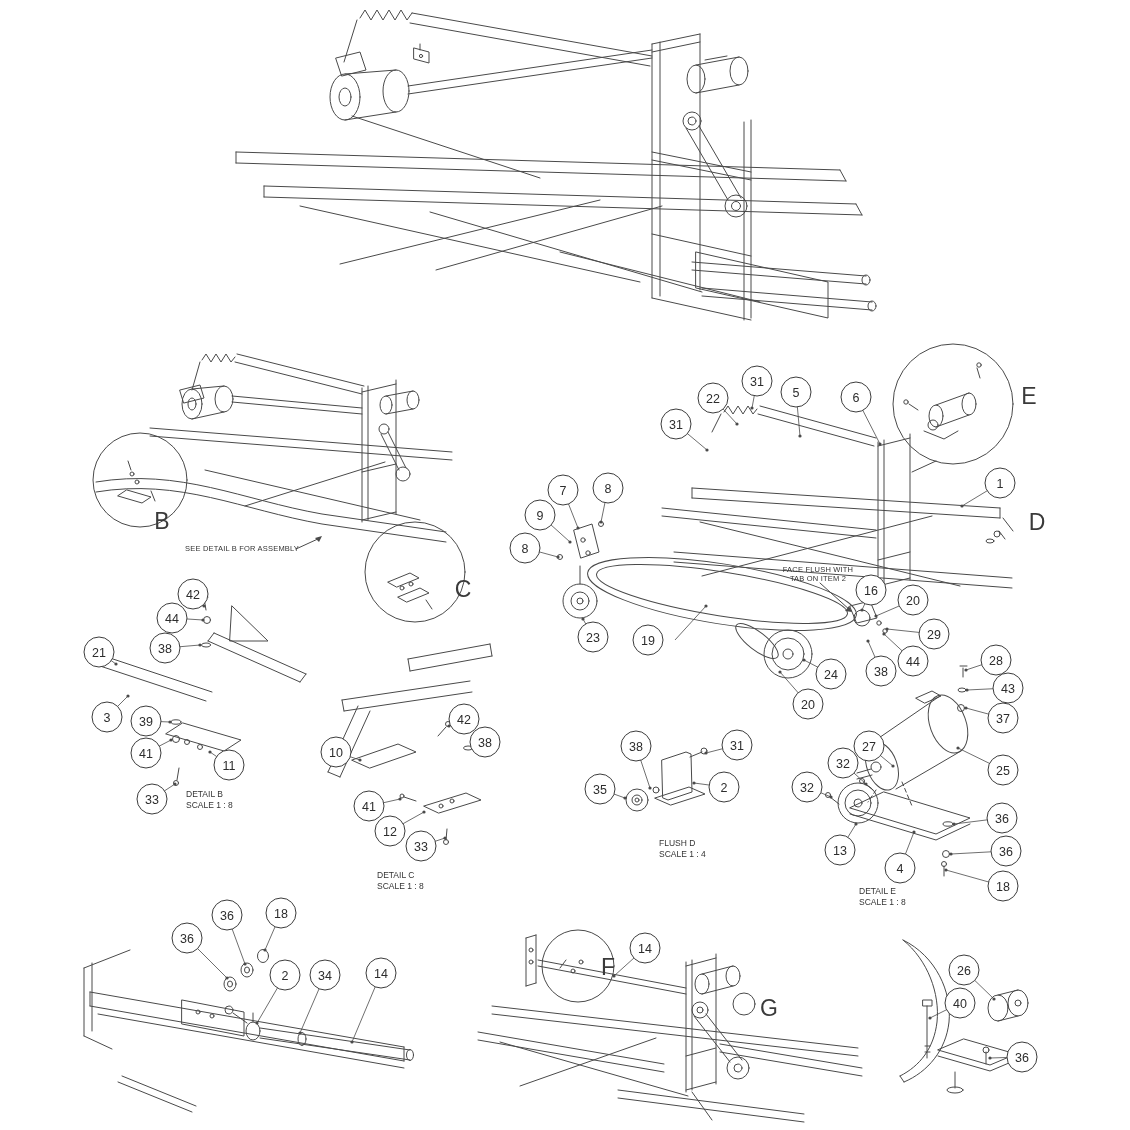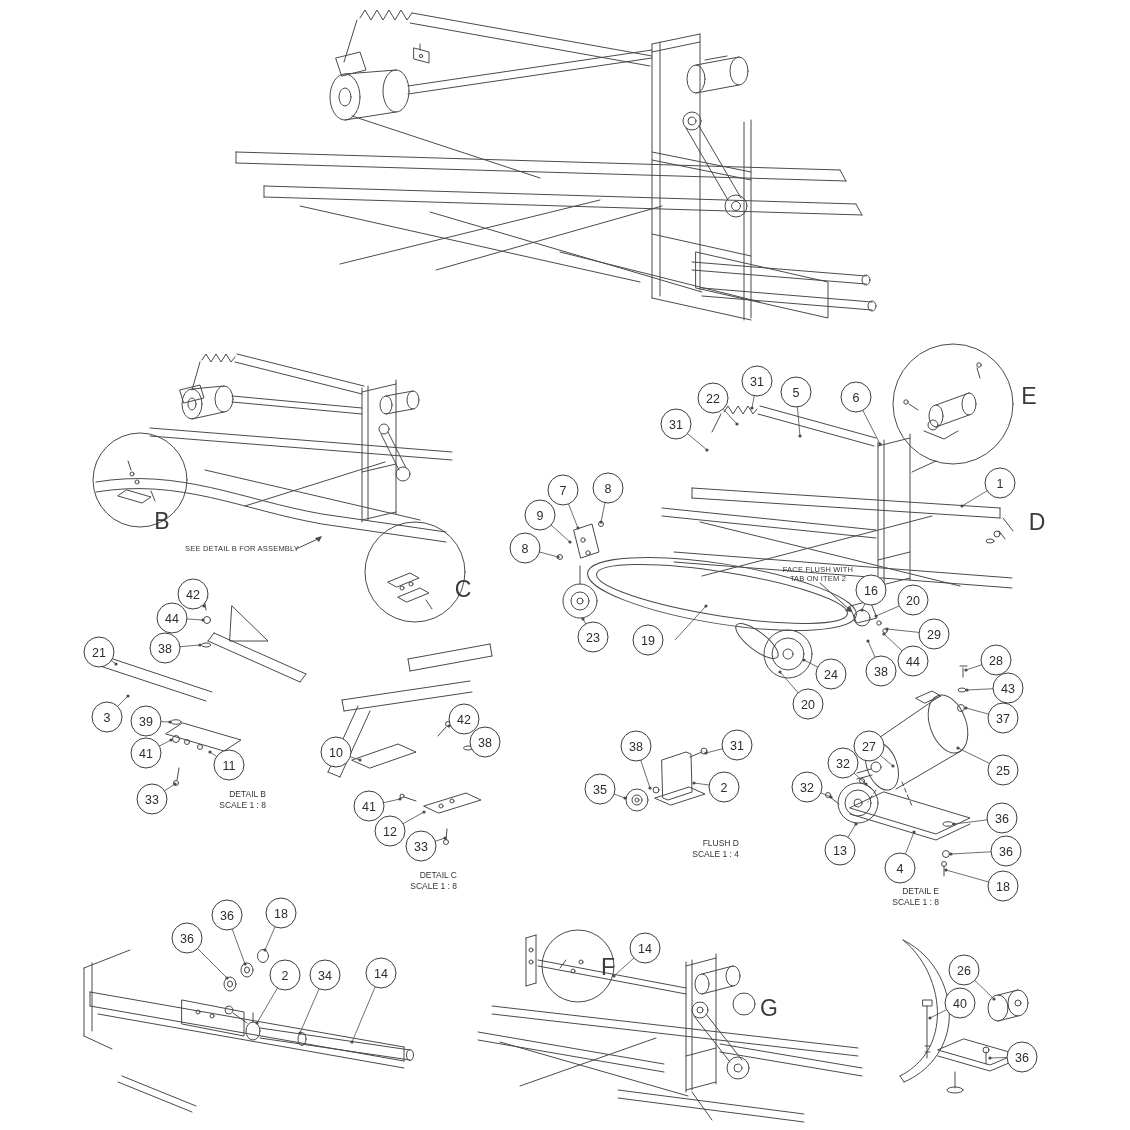--- a/index.html
+++ b/index.html
@@ -32,21 +32,21 @@
     position:absolute; transform:translate(-50%,-50%);
     font-size:23px; color:#3a3a3a; z-index:3;
   }
   .note {
     position:absolute; font-size:7.5px; color:#333; z-index:3; letter-spacing:.2px;
     white-space:nowrap;
   }
   .note.center { text-align:center; white-space:normal; }
   .detail-label {
     position:absolute; width:80px; transform:translateX(-50%);
-    text-align:right; font-size:8.5px; color:#333; line-height:1.3; z-index:3;
+    text-align:left; font-size:8.5px; color:#333; line-height:1.3; z-index:3;
   }
 </style>
 </head>
 <body>
 
 <div id="canvas">
 
   <svg class="art" width="1130" height="1130" viewBox="0 0 1130 1130">
 
     <g>

